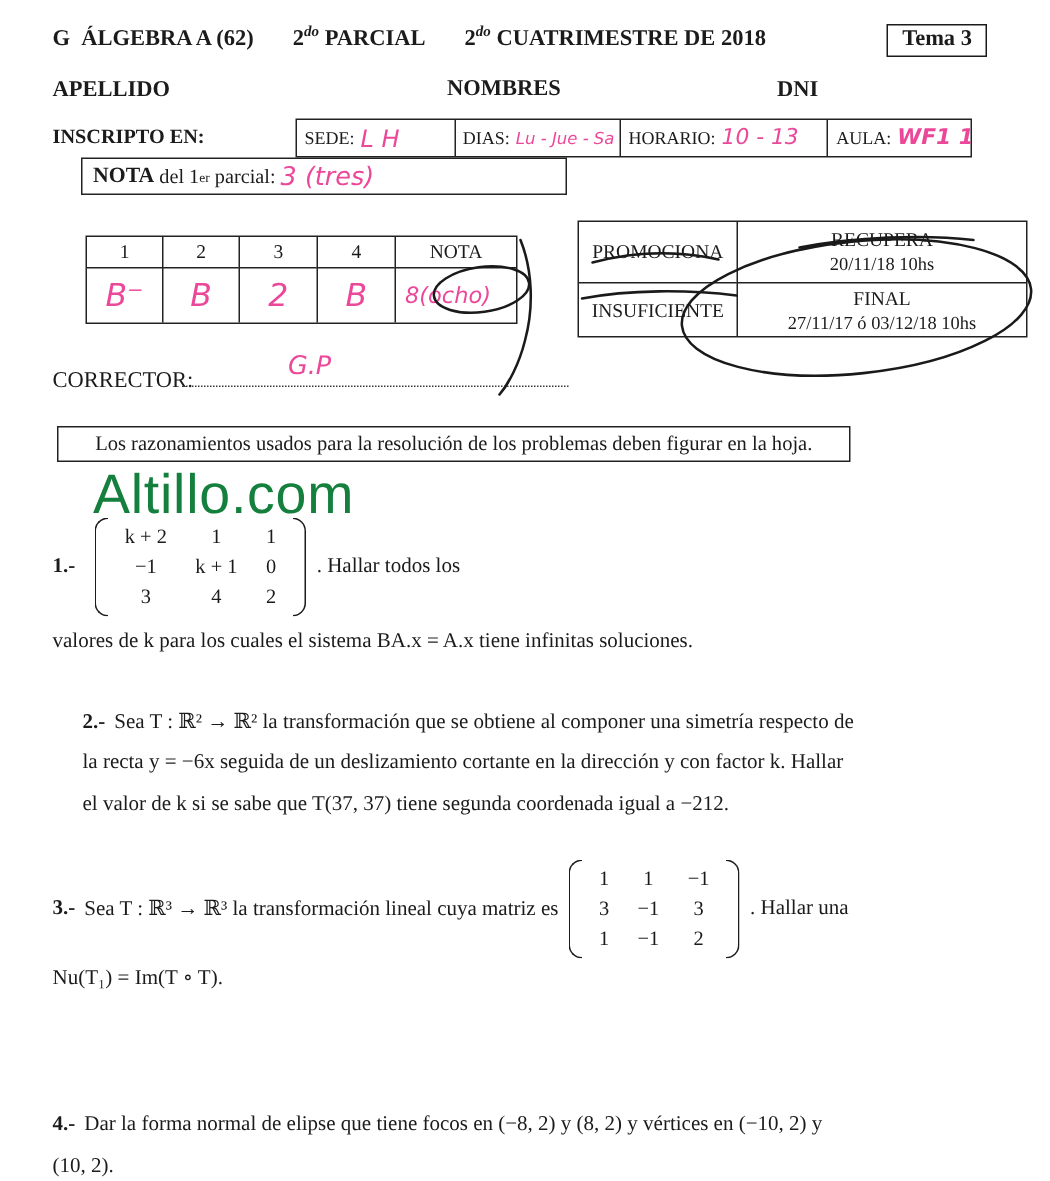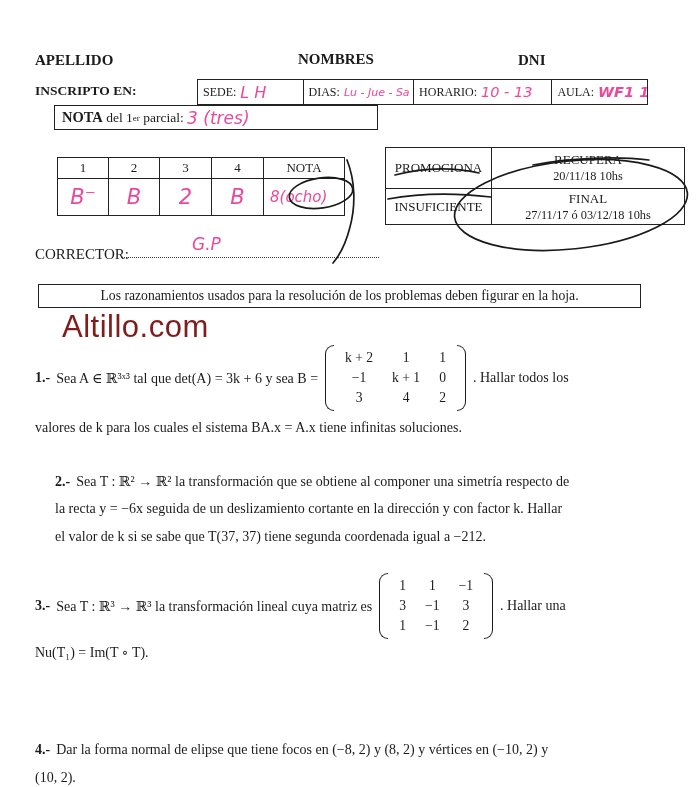--- a/index.html
+++ b/index.html
@@ -45,45 +45,51 @@
     display:grid; grid-template-columns:105px 1fr; grid-template-rows:40px 1fr; box-sizing:border-box; font-size:13px; }
   .pcell { display:flex; flex-direction:column; align-items:center; justify-content:center; line-height:16px; }
   .pcell.cl { border-left:1.3px solid #222; }
   .pcell.rt { border-top:1.3px solid #222; }
   .pdate { font-size:12.3px; }
   
   .corr-lbl { left:35px; top:246px; font-size:15px; }
   .corr-dots { left:121px; top:245px; width:258px; height:12px; border-bottom:1.6px dotted #3a3a3a; }
   .corr-val { left:192px; top:234px; font-size:17px; }
   
-  .notice { left:38px; top:284px; width:603px; height:24px; border:1.3px solid #222;
+  .notice { left:38px; top:284px; width:529px; height:24px; border:1.3px solid #222;
     display:flex; align-items:center; justify-content:center; font-size:13.7px; white-space:nowrap; box-sizing:border-box; }
   
   .wm { left:62px; top:309px; font-family:"Liberation Sans","DejaVu Sans",sans-serif;
-    font-size:31px; color:#7f1d1d; letter-spacing:0.5px; }
+    font-size:37px; color:#15803d; letter-spacing:0.5px; }
   
   .prob { font-size:14px; line-height:27.4px; }
   .pnum { font-weight:bold; margin-right:6px; }
   .mline { display:flex; align-items:center; white-space:nowrap; line-height:normal; }
   .matrix { display:inline-flex; align-items:stretch; margin:0 7px; }
   .mp { width:9px; border:1.5px solid #1b1b1b; box-sizing:border-box; }
   .mp.l { border-right:0; border-radius:11px 0 0 11px; margin-right:2px; }
   .mp.r { border-left:0; border-radius:0 11px 11px 0; margin-left:2px; }
   .mgrid { display:grid; grid-template-columns:auto auto auto; column-gap:19px; row-gap:4px;
     padding:5px 9px; align-items:center; font-size:13.6px; }
   .mgrid span { text-align:center; }
   .just { word-spacing:8px; }
   
   .strokes { left:0; top:0; width:700px; height:787px; pointer-events:none; }
 </style>
 </head>
 <body>
 
 <div class="page">
 
+  <div class="abs hdr">
+    <span class="pre">G  ÁLGEBRA A (62)</span>
+    <span class="gap"><span>2</span><sup>do</sup><span class="pre"> PARCIAL</span></span>
+    <span class="gap"><span>2</span><sup>do</sup><span class="pre"> CUATRIMESTRE DE 2018</span></span>
+    <span class="tema-box">Tema 3</span>
+  </div>
 
   <span class="abs field-lbl" style="left:35px; top:52px;">APELLIDO</span>
   <span class="abs field-lbl" style="left:298px; top:51px;">NOMBRES</span>
   <span class="abs field-lbl" style="left:518px; top:52px;">DNI</span>
 
   <span class="abs b" style="left:35px; top:83px; font-size:13.5px;">INSCRIPTO EN:</span>
   <div class="abs insc-box">
     <div class="insc-cell" style="width:105px;">
       <span>SEDE:</span>
       <span class="hand" style="font-size:16px;">L H</span>
@@ -141,21 +147,20 @@
   <div class="abs corr-dots"></div>
   <span class="abs corr-val hand">G.P</span>
 
   <div class="abs notice">Los razonamientos usados para la resolución de los problemas deben figurar en la hoja.</div>
 
   <div class="abs wm">Altillo.com</div>
 
   <div class="abs prob" style="left:35px; top:345px; width:652px;">
     <div class="mline">
       <span class="pnum">1.-</span>
-      <span>Sea A ∈ ℝ³ˣ³ tal que det(A) = 3k + 6 y sea B =</span>
       <span class="matrix">
         <span class="mp l"></span>
         <span class="mgrid">
           <span>k + 2</span>
             <span>1</span>
             <span>1</span>
           <span>−1</span>
             <span>k + 1</span>
             <span>0</span>
           <span>3</span>

